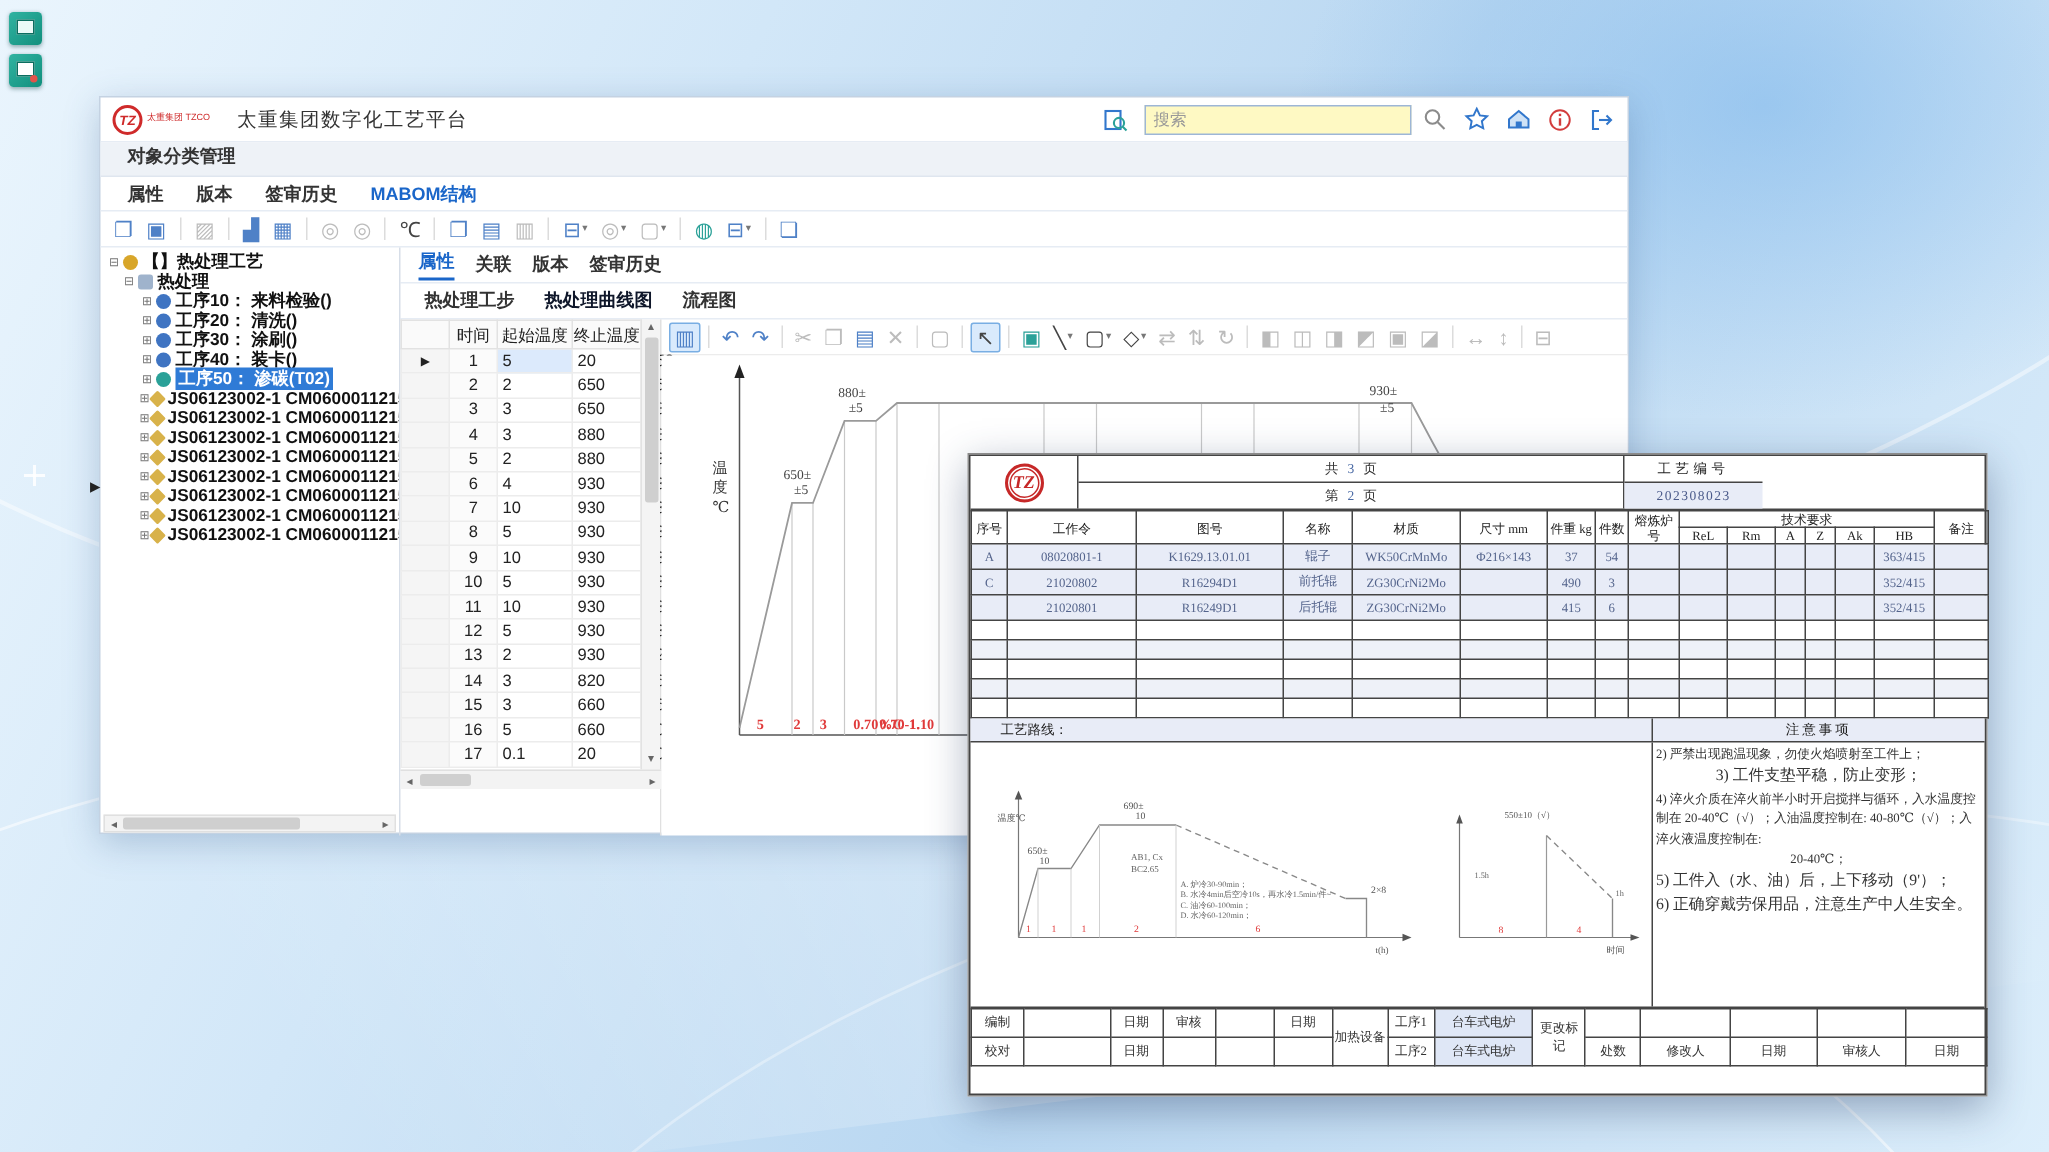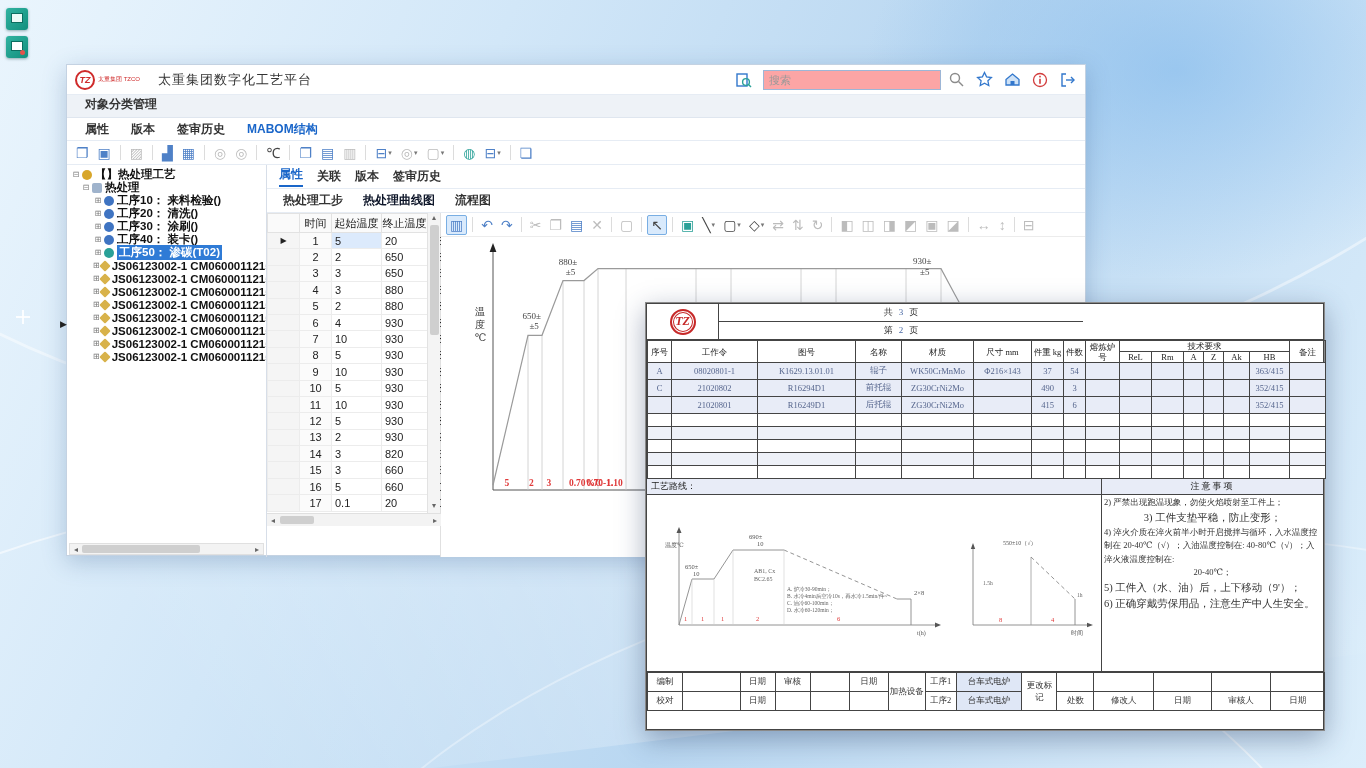--- a/index.html
+++ b/index.html
@@ -23,21 +23,21 @@
 
   
   .main-win{position:absolute;left:66px;top:64px;width:1020px;height:492px;background:#fff;border:1px solid #c4d2e2;box-shadow:0 6px 22px rgba(50,90,140,.28);z-index:10;}
   .app-header{height:30px;display:flex;align-items:center;border-bottom:1px solid #e6ecf4;padding:0 8px;}
   .logo-roundel{width:20px;height:20px;border:2px solid #cf2a2a;border-radius:50%;color:#cf2a2a;font-weight:bold;font-size:9px;display:flex;align-items:center;justify-content:center;font-style:italic;}
   .logo-cap{font-size:6px;color:#cf2a2a;line-height:7px;margin-left:3px;white-space:pre-line;}
   .app-title{font-size:13px;color:#333;margin-left:18px;letter-spacing:1px;}
   .header-right{margin-left:auto;display:flex;align-items:center;gap:10px;}
   .hicon{width:18px;height:18px;display:inline-flex;align-items:center;justify-content:center;}
   .search-wrap{display:flex;align-items:center;gap:6px;}
-  .search-input{width:178px;height:20px;border:1px solid #9db6d6;font-size:11px;padding:0 5px;color:#333;background:#fca5a5;}
+  .search-input{width:178px;height:20px;border:1px solid #9db6d6;font-size:11px;padding:0 5px;color:#333;background:#fef9c3;}
   .search-input::placeholder{color:#999;}
 
   .tabs-row{height:23px;background:#eef2f7;display:flex;align-items:flex-end;border-bottom:1px solid #dfe6ef;padding-left:4px;}
   .wtab{font-size:12px;font-weight:bold;color:#333;padding:3px 14px 4px 14px;}
   .wtab.active{background:#fff;border:1px solid #dfe6ef;border-bottom:none;}
   .wtab .x{color:#777;font-weight:normal;margin-left:2px;}
   .subtabs-row{height:23px;display:flex;align-items:center;gap:2px;border-bottom:1px solid #e6ecf4;padding-left:8px;}
   .stab{font-size:12px;font-weight:bold;color:#333;padding:2px 10px;}
   .stab.active{color:#1a66c9;}
 
@@ -110,21 +110,21 @@
   .pno-cell .l{display:flex;align-items:center;justify-content:center;letter-spacing:3px;color:#222;border-bottom:1px solid #444;}
   .pno-cell .v{display:flex;align-items:center;justify-content:center;background:#e8ecf7;color:#4a5a8a;letter-spacing:1px;}
 
   table.dtable{border-collapse:collapse;table-layout:fixed;width:678px;font-size:8.5px;}
   table.dtable th{border:1px solid #444;font-weight:normal;color:#222;padding:0;line-height:10px;}
   table.dtable td{border:1px solid #444;text-align:center;color:#54648c;padding:0;height:17px;}
   tr.filled td{background:#e8ecf7;}
   tr.emptyA td{height:13px;background:#fff;}
   tr.emptyB td{height:13px;background:#eef1f8;}
   .route-row{display:flex;height:16px;border-bottom:1px solid #444;font-size:9px;}
-  .route-left{width:455px;border-right:1px solid #444;background:#e8ecf7;display:flex;align-items:center;padding-left:4px;color:#222;}
+  .route-left{width:455px;border-right:1px solid #444;background:#e8ecf7;display:flex;align-items:center;padding-left:20px;color:#222;}
   .route-right{flex:1;background:#e8ecf7;display:flex;align-items:center;justify-content:center;color:#222;letter-spacing:2px;}
   .doc-body{display:flex;height:177px;border-bottom:1px solid #444;}
   .sketch-area{width:455px;border-right:1px solid #444;position:relative;}
   .notes-area{flex:1;padding:1px 2px;font-size:8.5px;line-height:13.5px;color:#333;}
   .notes-area p{margin:0;}
   .n-center{text-align:center;}
   .n-large{font-size:10.5px;line-height:16px;}
   table.ftable{border-collapse:collapse;table-layout:fixed;width:678px;font-size:8.5px;}
   table.ftable td{border:1px solid #444;text-align:center;color:#333;height:19px;padding:0;}
   td.furn{background:#dfe7f6;color:#8a97b5;}
@@ -571,20 +571,24 @@
             <span>共</span>
             <b>3</b>
             <span>页</span>
           </div>
       <div class="prow">
             <span>第</span>
             <b>2</b>
             <span>页</span>
           </div>
     </div>
+    <div class="pno-cell">
+      <div class="l">工艺编号</div>
+      <div class="v">202308023</div>
+    </div>
   </div>
 
   <table class="dtable">
     <colgroup>
       <col style="width:24px">
           <col style="width:86px">
           <col style="width:98px">
           <col style="width:46px">
           <col style="width:72px">
           <col style="width:58px">

